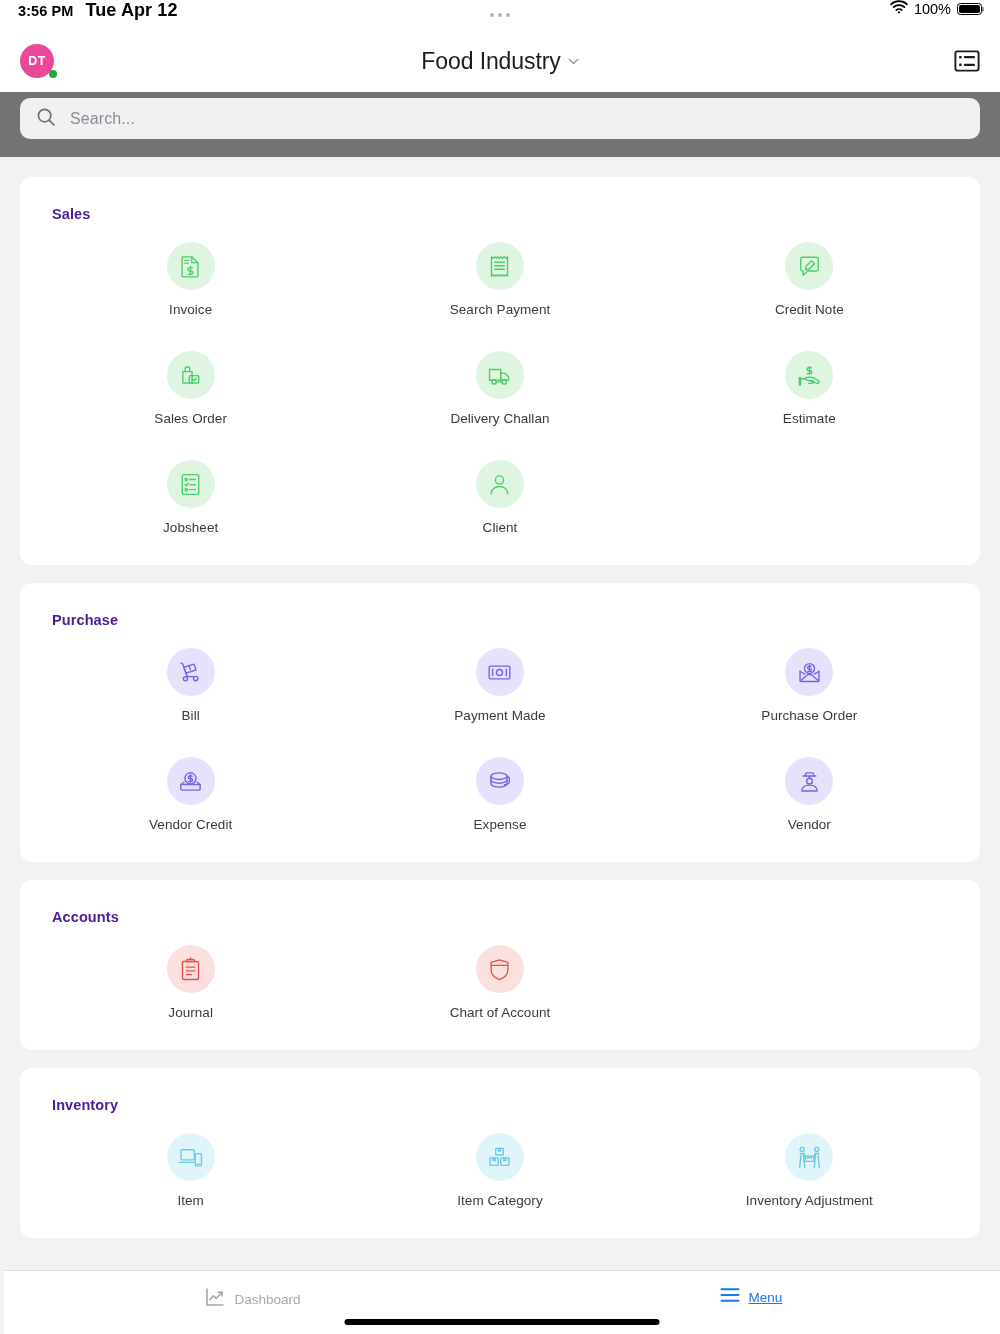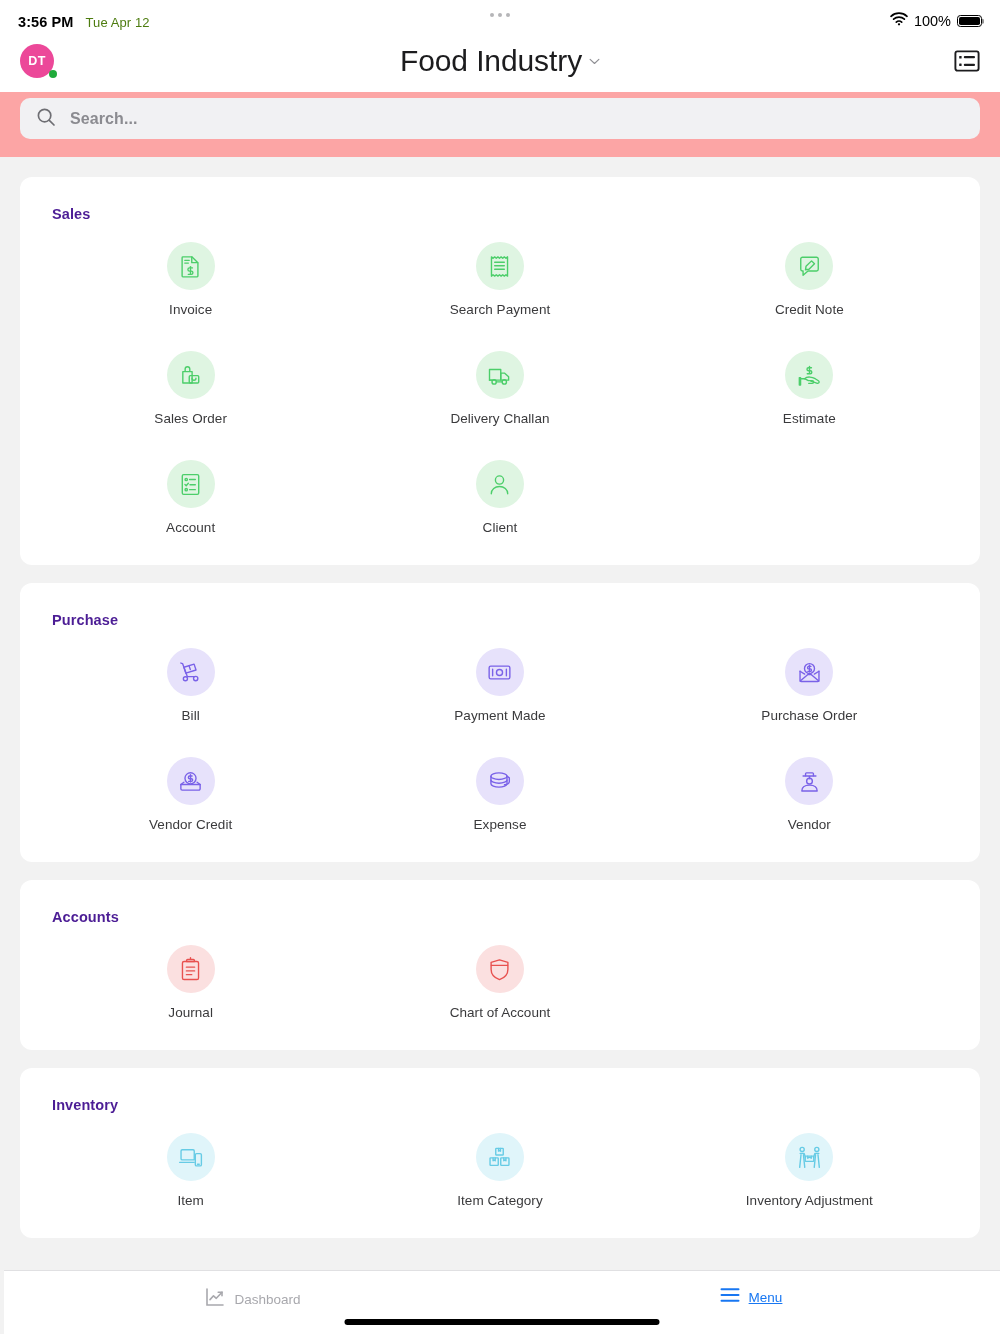--- a/index.html
+++ b/index.html
@@ -7,28 +7,28 @@
     width: 1000px; height: 1334px;
     font-family: "Liberation Sans", sans-serif;
     background: #ffffff;
     -webkit-font-smoothing: antialiased;
     overflow: hidden;
   }
 
   
   .status-bar {
     height: 30px;
-    display: flex; align-items: flex-end;
+    display: flex; align-items: flex-start;
     padding: 0 18px;
     background: #ffffff;
     position: relative;
   }
   .sb-left { display: flex; align-items: baseline; gap: 12px; }
   .sb-time { font-size: 14.5px; font-weight: 600; color: #000; letter-spacing: .1px; }
-  .sb-date { font-size: 13px; font-weight: 400; color: #4d7c0f; letter-spacing: .1px; }
+  .sb-date { font-size: 18px; font-weight: 700; color: #000000; letter-spacing: .1px; }
   .sb-center {
     position: absolute; left: 0; right: 0; top: 0; bottom: 0;
     display: flex; align-items: center; justify-content: center;
     pointer-events: none;
   }
   .sb-dots { display: flex; gap: 3.5px; }
   .sb-dots i { width: 4.5px; height: 4.5px; border-radius: 50%; background: #b5b5b8; display: block; }
   .sb-right {
     margin-left: auto; display: flex; align-items: center; gap: 6px;
     position: relative; z-index: 2;
@@ -61,31 +61,31 @@
     position: absolute; right: -3px; bottom: 0px;
     width: 8px; height: 8px; border-radius: 50%;
     background: #1faa3a;
   }
   .nav-title-wrap {
     position: absolute; left: 0; right: 0;
     display: flex; align-items: center; justify-content: center; gap: 7px;
     pointer-events: none;
   }
   .nav-title {
-    font-size: 30px; font-weight: 400; color: #1c1c1e; letter-spacing: -.1px;
+    font-size: 23px; font-weight: 400; color: #1c1c1e; letter-spacing: -.1px;
     pointer-events: auto;
   }
   .chev-down {
     width: 11px; height: 7px; pointer-events: auto; display: block;
   }
   .nav-right { margin-left: auto; display: flex; align-items: center; }
   .list-icon-box { width: 26px; height: 24px; display: block; }
 
   
-  .search-zone { background: #fca5a5; padding: 6px 20px 18px; font-weight: bold; }
+  .search-zone { background: #737373; padding: 6px 20px 18px; }
   .search-bar {
     height: 41px; background: #f1f1f3; border-radius: 10px;
     display: flex; align-items: center; gap: 14px; padding: 0 16px;
   }
   .search-ph { font-size: 16px; color: #8b8b90; letter-spacing: .1px; }
 
   
   .page {
     background: #f2f2f2;
     height: 1334px;
@@ -295,21 +295,21 @@
                   <rect x="4.8" y="3" width="18.4" height="22" rx="1.6"></rect>
                   <circle cx="9.2" cy="8.4" r="1.3"></circle>
                   <path d="M13 8.4h6.4"></path>
                   <path d="M7.8 13.9l1.4 1.4 2.4-2.6"></path>
                   <path d="M13.4 14.3h6"></path>
                   <circle cx="9.2" cy="19.8" r="1.3"></circle>
                   <path d="M13 19.8h6.4"></path>
                 </g>
               </svg>
             </div>
-            <div class="tile-lb">Account</div>
+            <div class="tile-lb">Jobsheet</div>
           </div>
           <div class="tile">
             <div class="tile-ic" style="background: rgb(223, 245, 226);">
               <svg viewBox="0 0 28 28" width="25" height="25">
                 <g stroke="#4cce6a" stroke-width="1.55" stroke-linecap="round" stroke-linejoin="round" fill="none">
                   <circle cx="14" cy="9" r="4.6"></circle>
                   <path d="M4.8 24.4c0-5 4.1-8.1 9.2-8.1s9.2 3.1 9.2 8.1"></path>
                 </g>
               </svg>
             </div>

